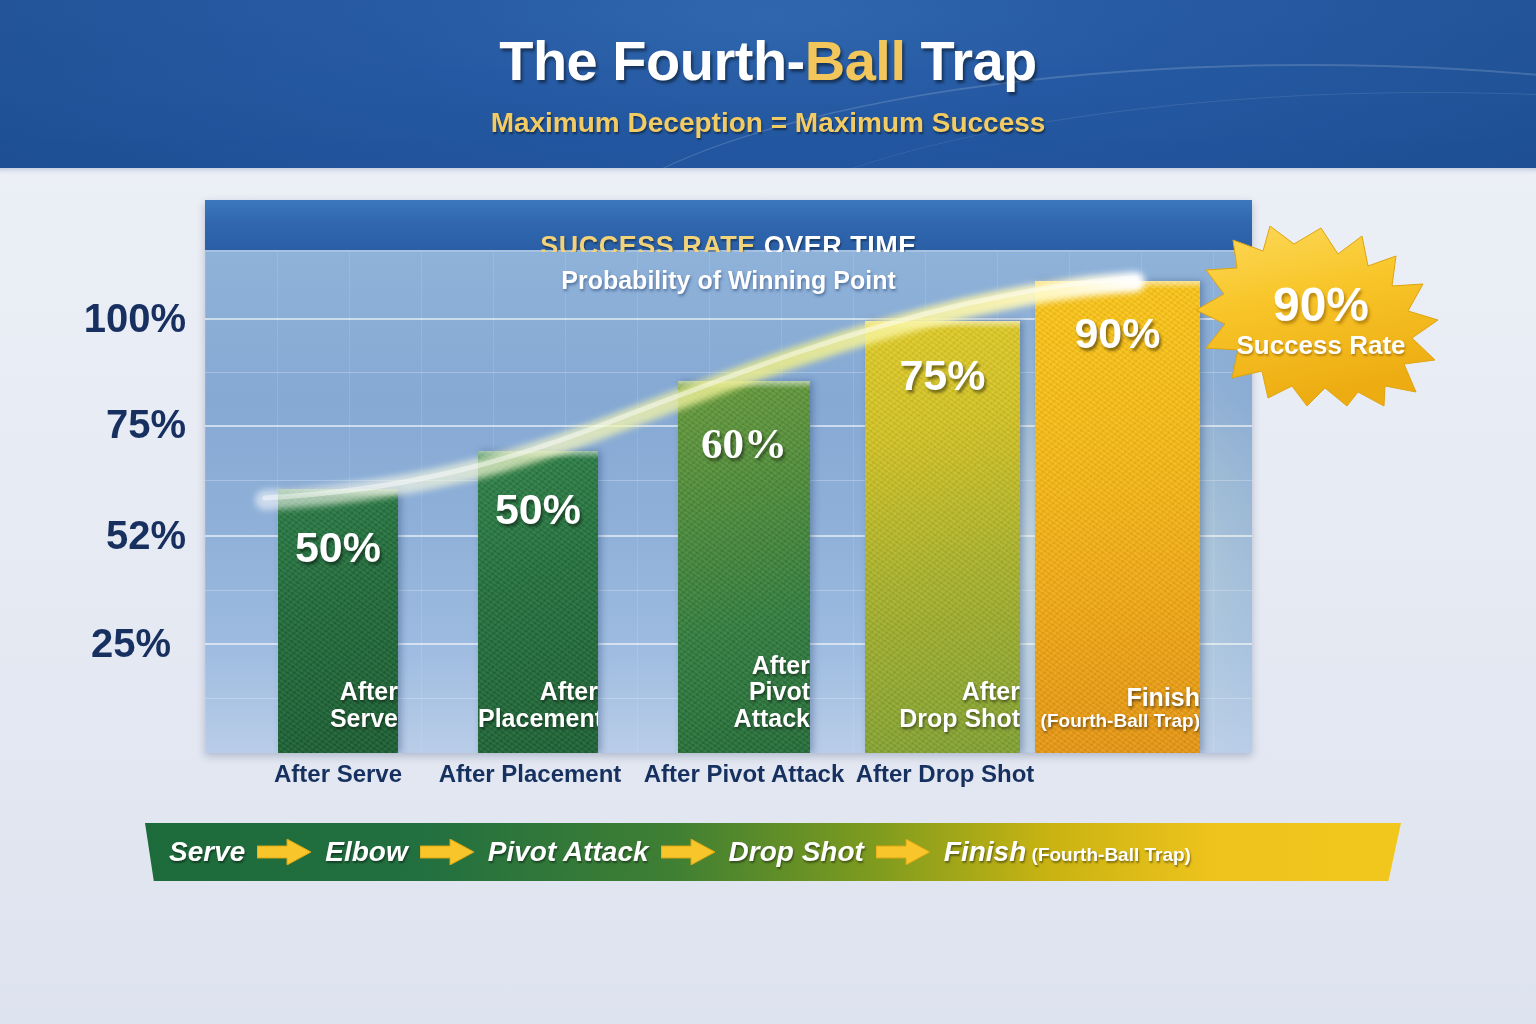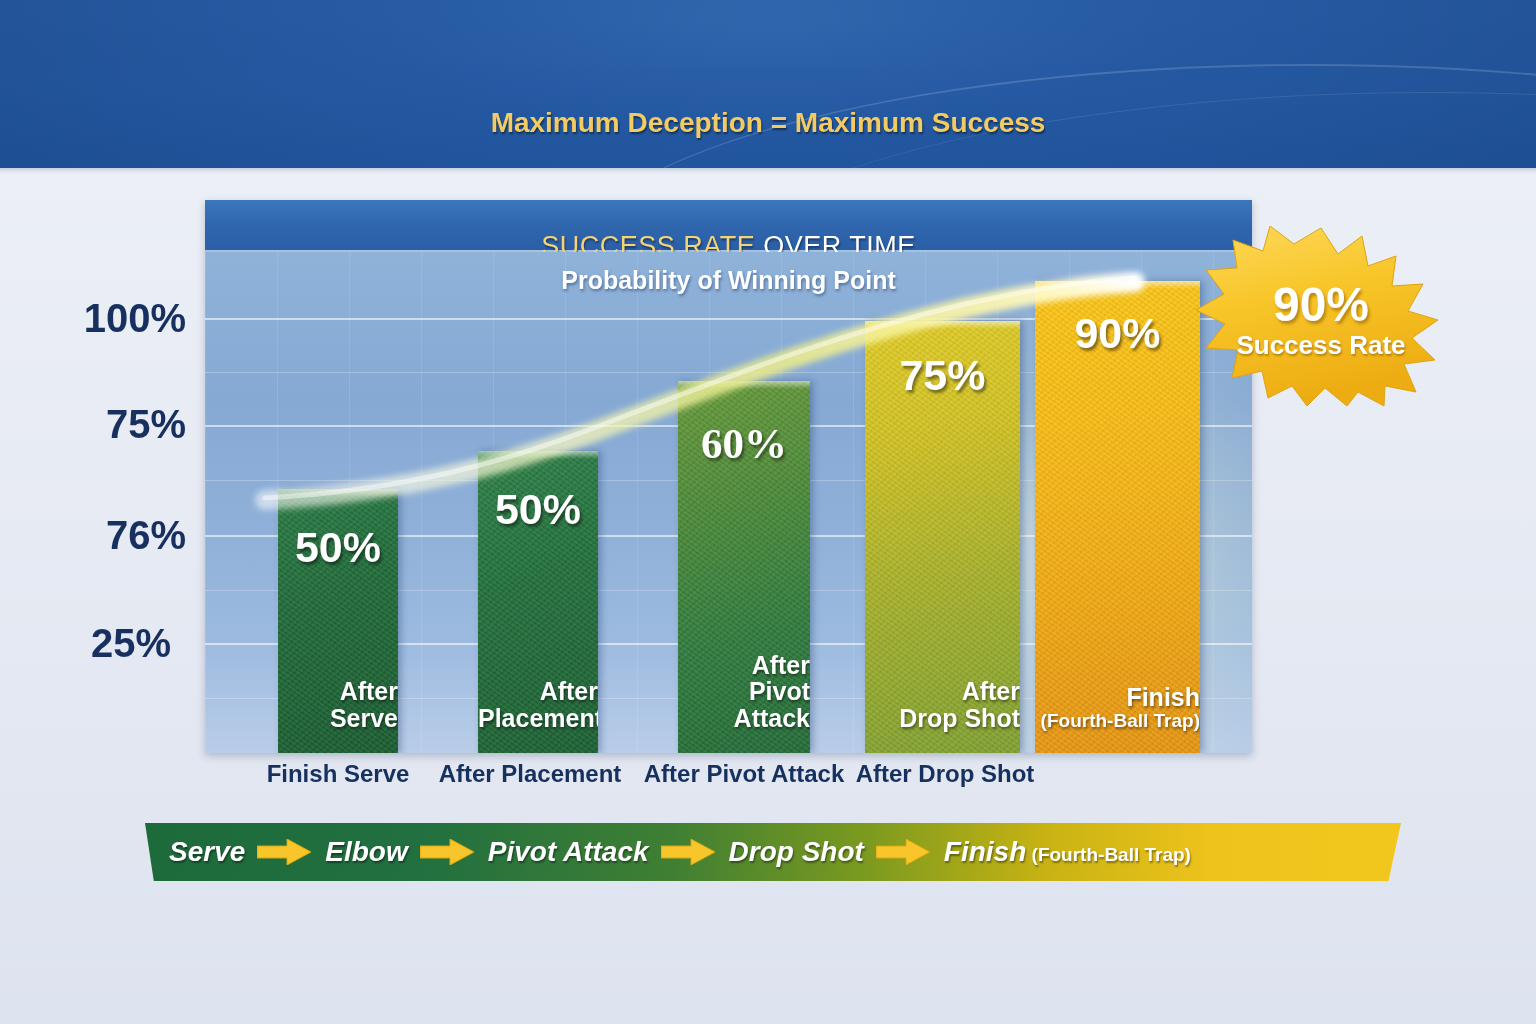--- a/index.html
+++ b/index.html
@@ -65,21 +65,21 @@
     position:absolute; left:205px; top:200px; width:1047px; height:553px;
     box-shadow:0 3px 8px rgba(40,60,100,.28);
   }
   .panel-header{
     position:absolute; left:0; top:0; width:100%; height:52px;
     background:linear-gradient(180deg,#3c77bd 0%,#2f66ad 50%,#2a5fa6 100%);
     border-bottom:2px solid rgba(255,255,255,.55);
     display:flex; align-items:center; justify-content:center;
   }
   .panel-header .ptitle{
-    font-size:27px; font-weight:normal; font-style:normal;
+    font-size:27px; font-weight:bold; font-style:normal;
     letter-spacing:.5px;
     color:#ffffff;
     text-shadow:1px 2px 2px rgba(0,0,0,.4);
     margin-top:43px;
   }
   .panel-header .ptitle .hl{ color:#f3d37a; }
   .plot{
     position:absolute; left:0; top:52px; width:100%; height:501px;
     background:
       linear-gradient(180deg,
@@ -205,28 +205,31 @@
     width:56px; height:26px; margin:0 12px; flex:none;
   }
 </style>
 </head>
 <body>
 
 <div class="header">
   <div class="swoosh"></div>
   <div class="swoosh2"></div>
   <div class="swoosh3"></div>
+  <div class="title">
+    <span>The Fourth-</span><span class="accent">Ball</span><span> Trap</span>
+  </div>
   <div class="subtitle">Maximum Deception = Maximum Success</div>
 </div>
 <div class="header-rule"></div>
 
 <div class="ylabels">
   <div class="ytick" style="top:118px;">100%</div>
   <div class="ytick" style="top:224px;">75%</div>
-  <div class="ytick" style="top:335px;">76%</div>
+  <div class="ytick" style="top:335px;">52%</div>
   <div class="ytick" style="top:443px;text-align:center;">25%</div>
 </div>
 
 <div class="panel">
 
   <div class="panel-header">
     <div class="ptitle">
       <span class="hl">SUCCESS RATE</span><span> OVER TIME</span>
     </div>
   </div>
@@ -337,21 +340,21 @@
     </defs>
     <polygon fill="url(#bg)" stroke="#dfa40f" stroke-width="1" points="129,2 146,28 170,10 176,40 204,30 200,60 231,58 216,85 246,94 220,112 243,134 212,138 224,166 193,160 192,180 166,166 155,180 133,162 115,180 100,160 76,172 70,145 40,152 46,124 14,122 33,98 4,84 32,68 14,44 45,42 41,14 71,25 78,0 102,18"></polygon>
   </svg>
   <div class="lbl">
     <div class="big">90%</div>
     <div class="sml">Success Rate</div>
   </div>
 </div>
 
 <div class="xlabels">
-  <div class="xtick" style="left:18px; width:230px;">Finish Serve</div>
+  <div class="xtick" style="left:18px; width:230px;">After Serve</div>
   <div class="xtick" style="left:210px; width:230px;">After Placement</div>
   <div class="xtick" style="left:424px; width:230px;">After Pivot Attack</div>
   <div class="xtick" style="left:625px; width:230px;">After Drop Shot</div>
 </div>
 
 <div class="flow">
 
   <span class="step">
     <span>Serve</span>
   </span>

